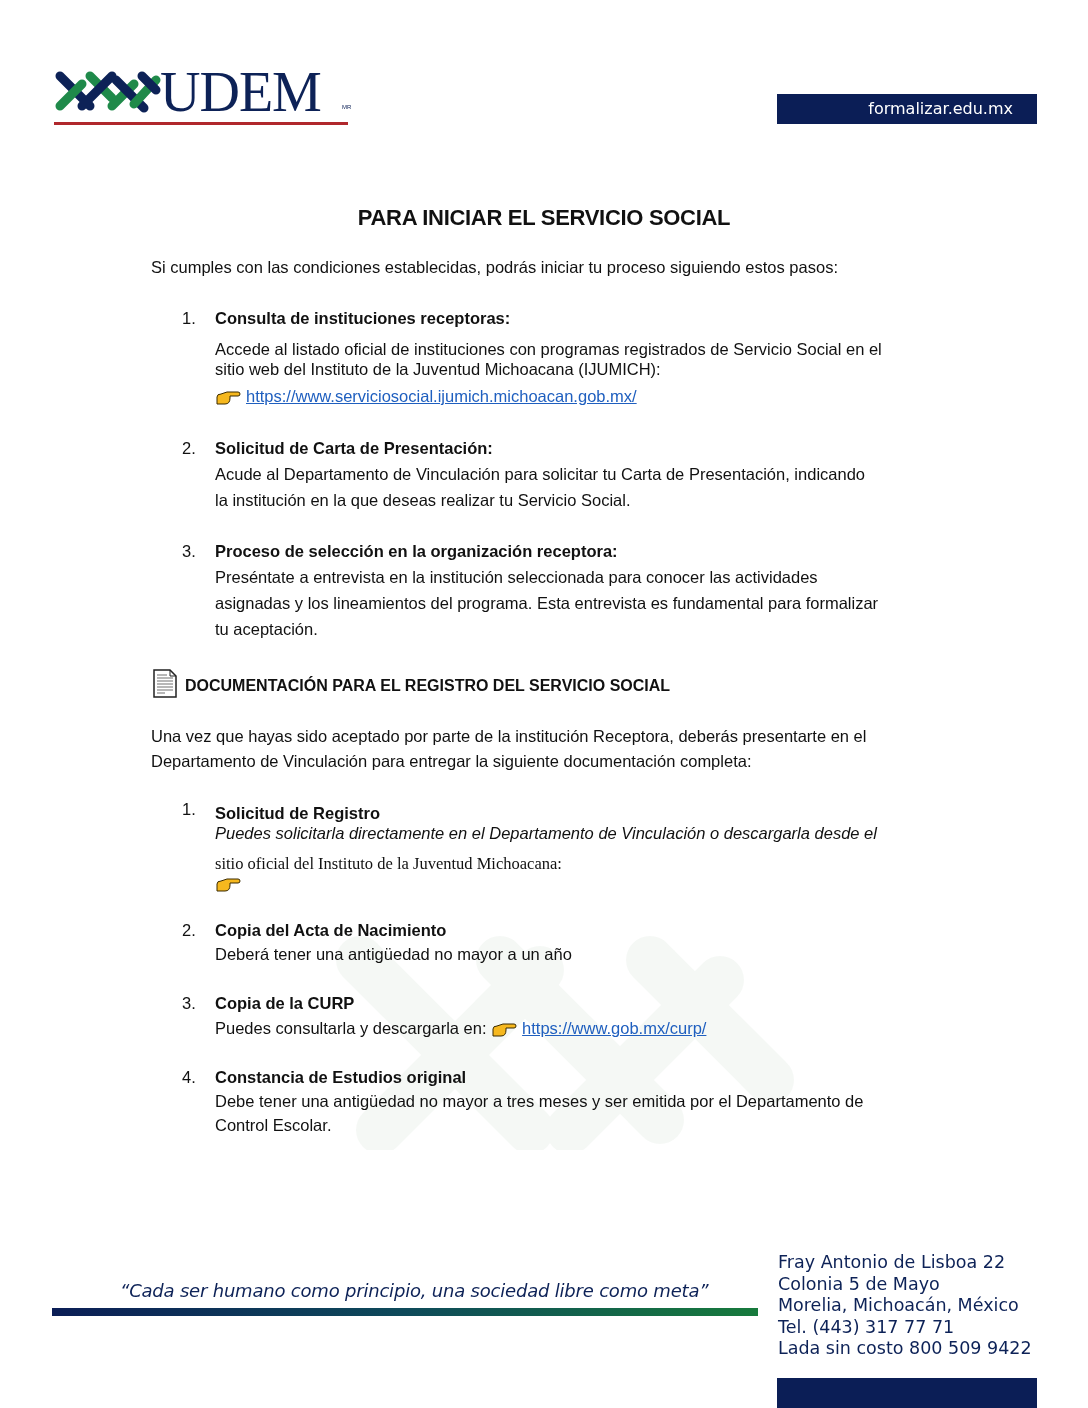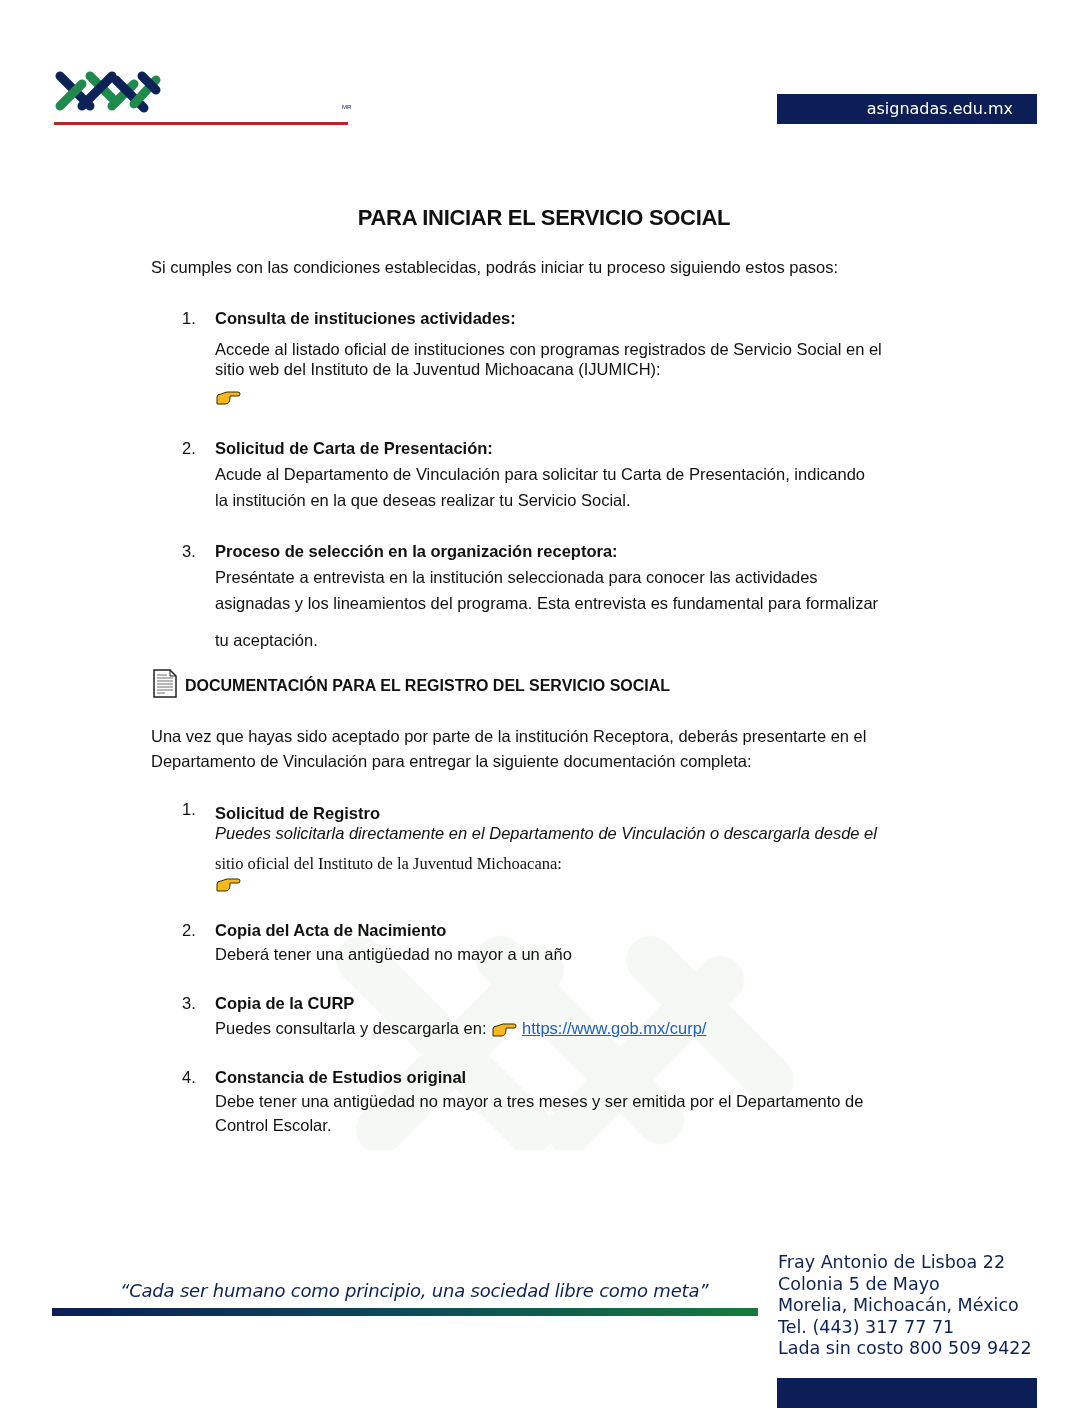--- a/index.html
+++ b/index.html
@@ -41,60 +41,61 @@
       <line x1="8" y1="8" x2="38" y2="38" stroke="#0d2257"></line>
       <line x1="8" y1="38" x2="30" y2="16" stroke="#1f8a4a"></line>
       <line x1="38" y1="8" x2="60" y2="30" stroke="#1f8a4a"></line>
       <line x1="30" y1="38" x2="60" y2="8" stroke="#0d2257"></line>
       <line x1="60" y1="38" x2="82" y2="16" stroke="#1f8a4a"></line>
       <line x1="64" y1="12" x2="92" y2="40" stroke="#0d2257"></line>
       <line x1="82" y1="36" x2="104" y2="12" stroke="#1f8a4a"></line>
       <line x1="90" y1="8" x2="104" y2="22" stroke="#0d2257"></line>
     </g>
   </svg>
+  <div class="logo-udem">UDEM</div>
   <div class="logo-mr">MR</div>
   <div class="logo-rule"></div>
 </div>
 
-<div class="site-badge">asignadas.edu.mx</div>
+<div class="site-badge">formalizar.edu.mx</div>
 
 <svg class="watermark" viewBox="0 0 480 250">
   <g stroke-linecap="round" stroke-width="48" fill="none" stroke="#eef3ee">
     <line x1="40" y1="60" x2="210" y2="230"></line>
     <line x1="60" y1="230" x2="220" y2="70"></line>
     <line x1="180" y1="60" x2="340" y2="220"></line>
     <line x1="250" y1="230" x2="400" y2="80"></line>
     <line x1="330" y1="60" x2="450" y2="180"></line>
   </g>
 </svg>
 
 <div class="content">
   <div class="title">PARA INICIAR EL SERVICIO SOCIAL</div>
   <div class="p" style="left:151px; top:254px;">Si cumples con las condiciones establecidas, podrás iniciar tu proceso siguiendo estos pasos:</div>
 
   <div class="num" style="left:182px; top:305px;">1.</div>
-  <div class="p bold" style="left:215px; top:305px;">Consulta de instituciones actividades:</div>
+  <div class="p bold" style="left:215px; top:305px;">Consulta de instituciones receptoras:</div>
   <div class="p" style="left:215px; top:336px;">Accede al listado oficial de instituciones con programas registrados de Servicio Social en el</div>
   <div class="p" style="left:215px; top:356px;">sitio web del Instituto de la Juventud Michoacana (IJUMICH):</div>
   <div class="p" style="left:215px; top:383px;">
     <svg class="hand" viewBox="0 0 26 16">
       <path d="M2 15 L2 8 Q2 5 6 5 L12 3 L23 3 Q25 3 25 5 Q25 7 23 7 L15 7 L15 9 Q15 15 10 15 Z" fill="#f6b81e" stroke="#3a2a00" stroke-width="1"></path>
-    </svg>
+    </svg><a class="link">https://www.serviciosocial.ijumich.michoacan.gob.mx/</a>
   </div>
 
   <div class="num" style="left:182px; top:435px;">2.</div>
   <div class="p bold" style="left:215px; top:435px;">Solicitud de Carta de Presentación:</div>
   <div class="p" style="left:215px; top:461px;">Acude al Departamento de Vinculación para solicitar tu Carta de Presentación, indicando</div>
   <div class="p" style="left:215px; top:487px;">la institución en la que deseas realizar tu Servicio Social.</div>
 
   <div class="num" style="left:182px; top:538px;">3.</div>
   <div class="p bold" style="left:215px; top:538px;">Proceso de selección en la organización receptora:</div>
   <div class="p" style="left:215px; top:564px;">Preséntate a entrevista en la institución seleccionada para conocer las actividades</div>
   <div class="p" style="left:215px; top:590px;">asignadas y los lineamientos del programa. Esta entrevista es fundamental para formalizar</div>
-  <div class="p" style="left:215px; top:616px;margin-top:11px;">tu aceptación.</div>
+  <div class="p" style="left:215px; top:616px;">tu aceptación.</div>
 
   <svg class="doc-icon" viewBox="0 0 24 29">
     <path d="M1 1 L17 1 L23 7 L23 28 L1 28 Z" fill="#fff" stroke="#222" stroke-width="1.5"></path>
     <path d="M17 1 L17 7 L23 7" fill="none" stroke="#222" stroke-width="1"></path>
     <g stroke="#999" stroke-width="1.4">
       <line x1="4" y1="6" x2="14" y2="6"></line>
       <line x1="4" y1="9" x2="20" y2="9"></line>
       <line x1="4" y1="12" x2="20" y2="12"></line>
       <line x1="4" y1="15" x2="20" y2="15"></line>
       <line x1="4" y1="18" x2="20" y2="18"></line>

